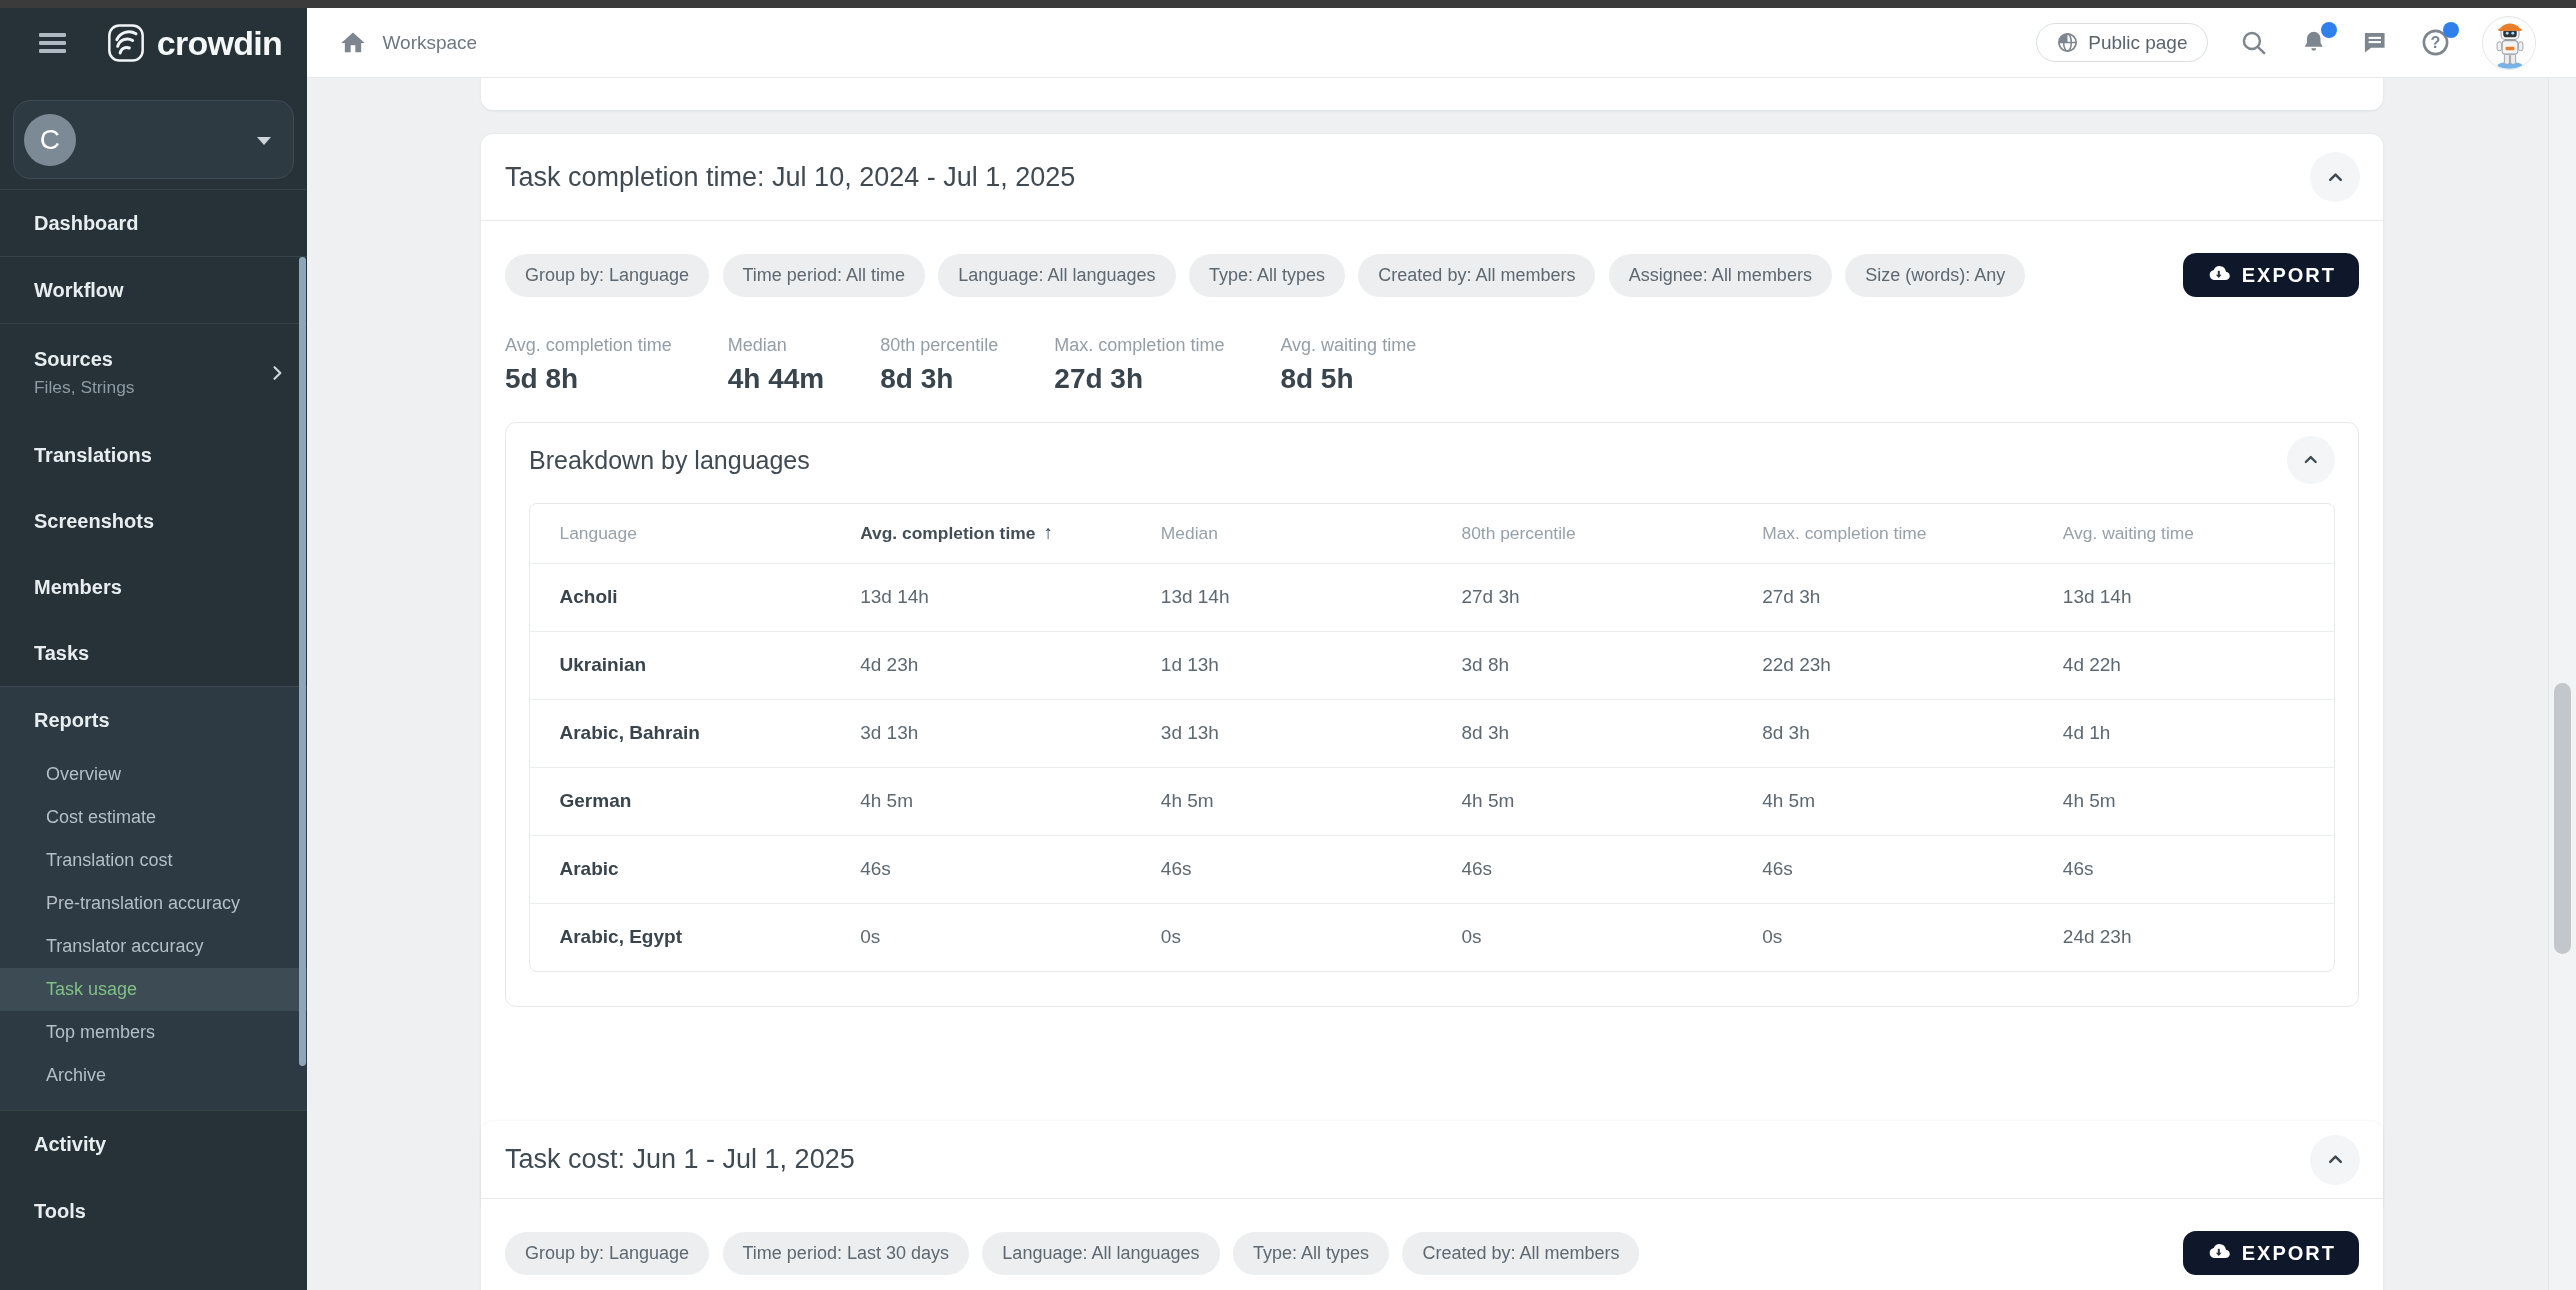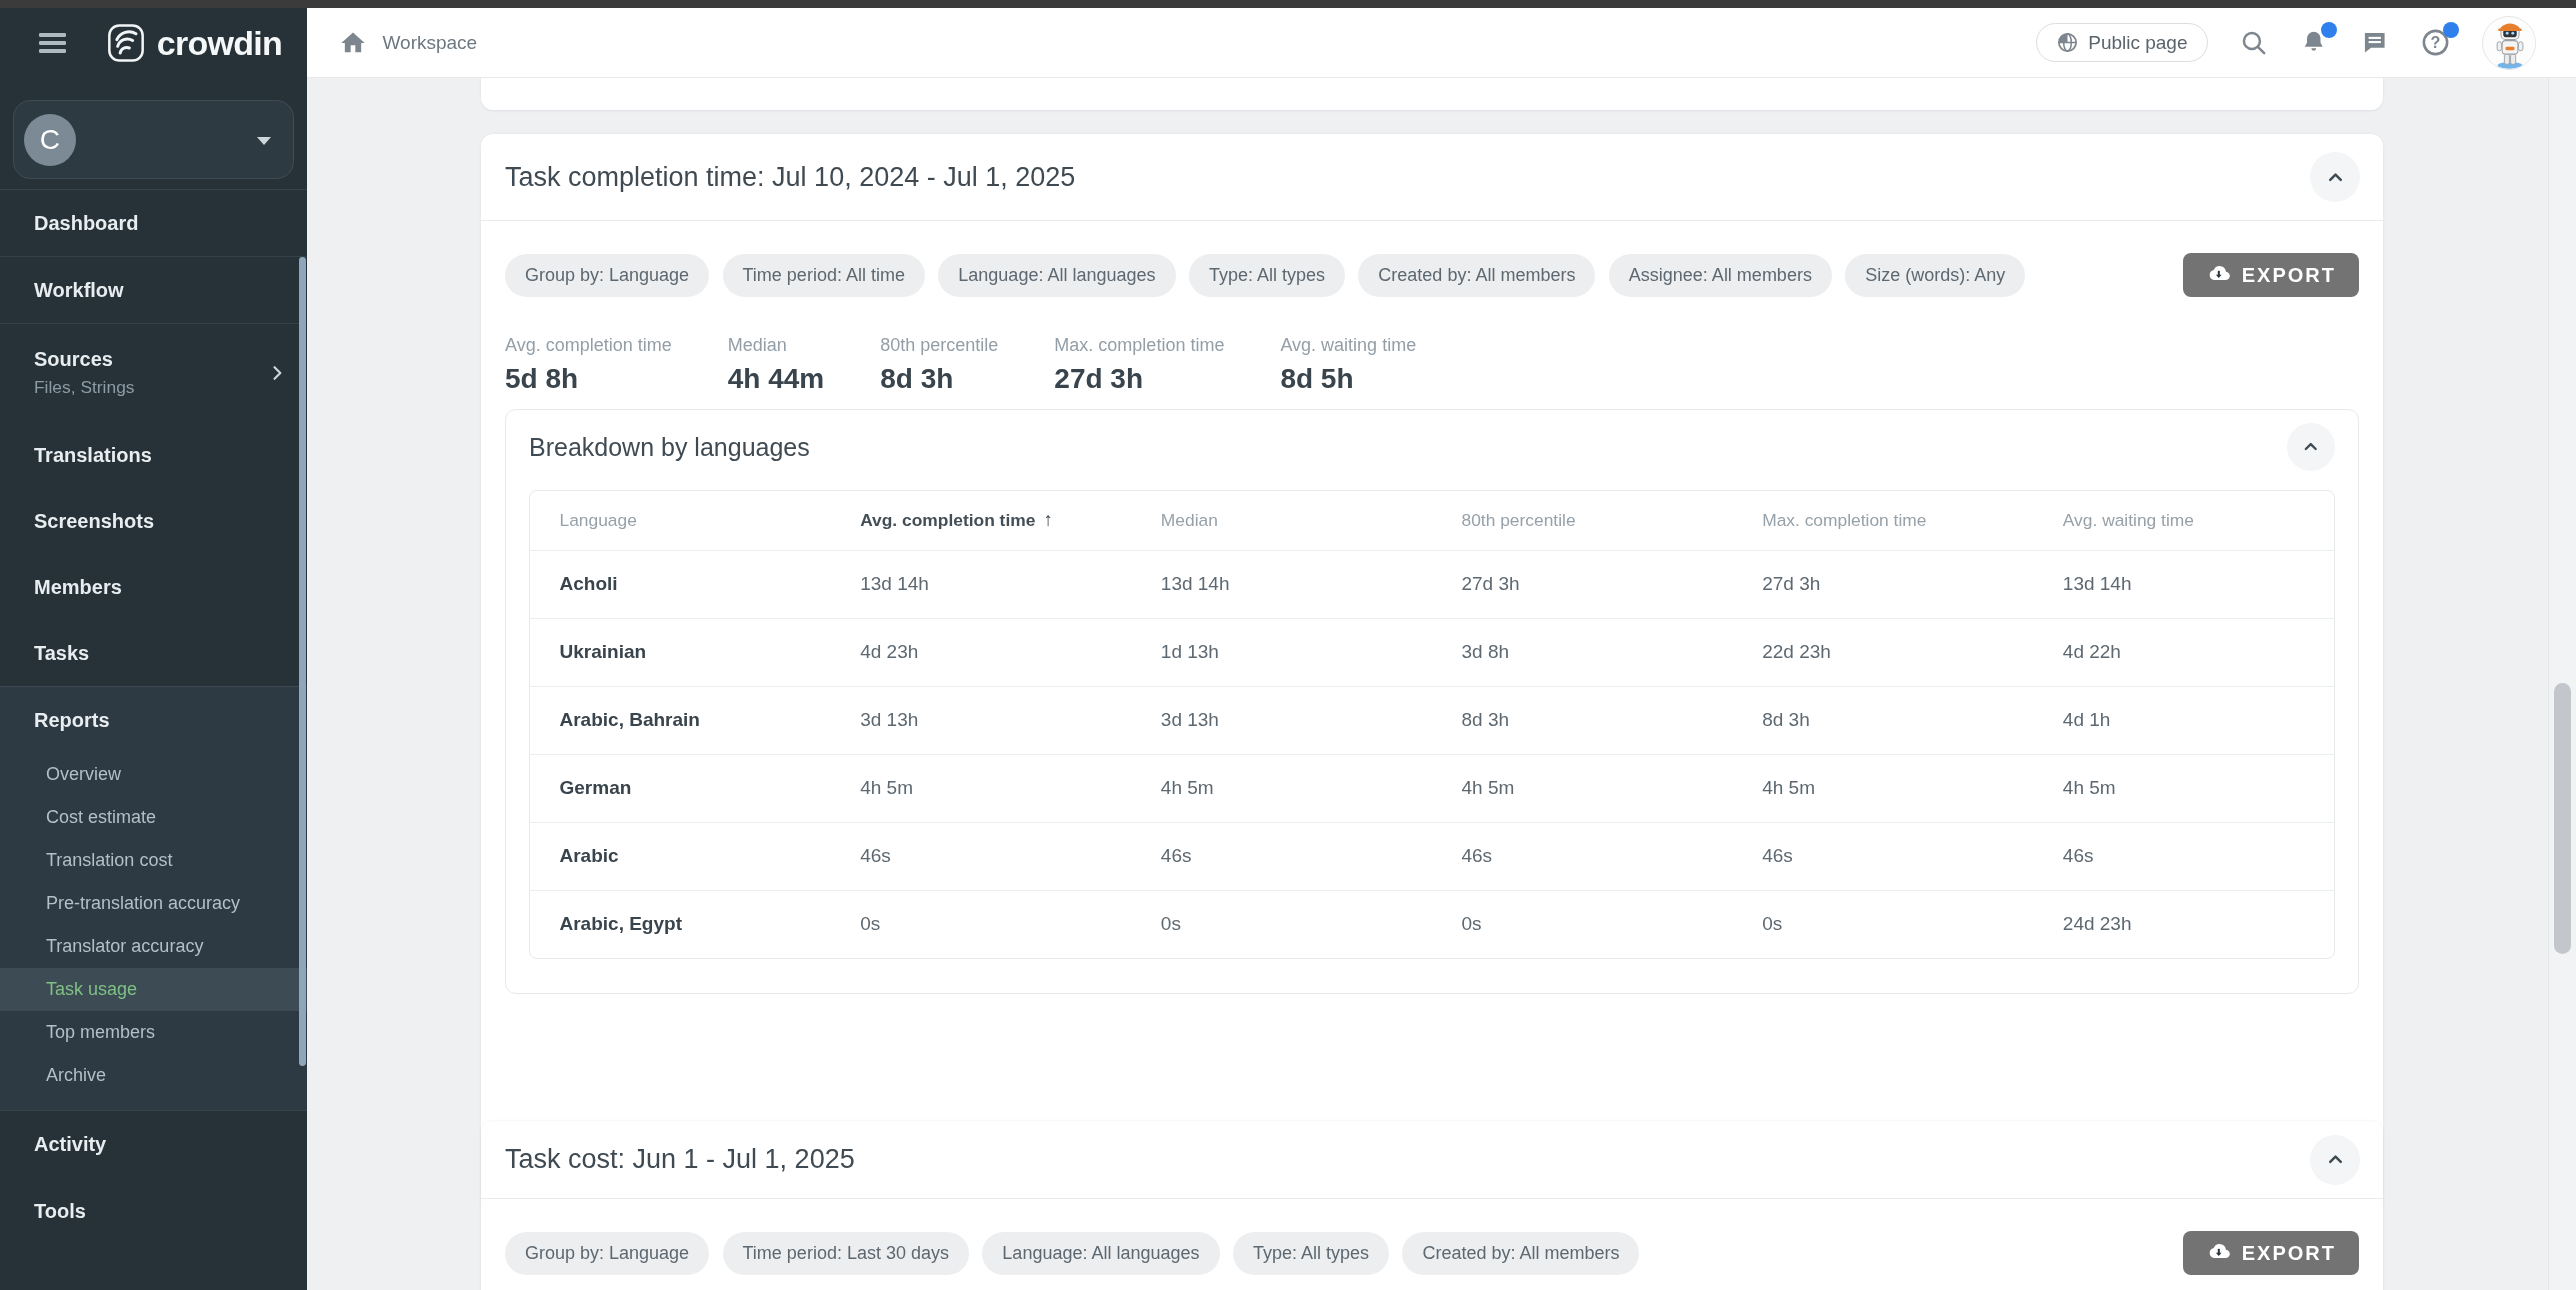--- a/index.html
+++ b/index.html
@@ -73,28 +73,28 @@
     display:flex; align-items:center; justify-content:center; cursor:pointer; flex:0 0 auto; }
   .collapse.sm { width:48px; height:48px; }
 
   .card-body { padding:32px 24px 0 24px; }
   .controls { display:flex; align-items:center; justify-content:space-between; }
   .chips { display:flex; gap:13.4px; flex-wrap:nowrap; }
   .chip { height:43px; padding:0 20px; border:none; border-radius:21.5px; background:#eceef0;
     color:#5d6871; font-size:18px; cursor:pointer; white-space:nowrap;
     font-family:"Liberation Sans","DejaVu Sans",sans-serif; }
   .export { display:flex; align-items:center; gap:10.7px; height:44px; padding:0 23px;
-    background:#737373; border:none; border-radius:8px; color:#fff; font-size:20px; font-weight:600;
+    background:#0f172a; border:none; border-radius:13px; color:#fff; font-size:20px; font-weight:600;
     letter-spacing:2px; cursor:pointer; font-family:"Liberation Sans","DejaVu Sans",sans-serif; }
 
   .stats { display:flex; gap:56px; margin-top:38px; }
   .stat-label { font-size:18px; color:#949ea6; }
   .stat-value { margin-top:6.7px; font-size:28px; font-weight:600; color:#39444c; }
 
-  .breakdown { margin-top:14px; border:1.3px solid #e5e8ea; border-radius:10.7px; }
+  .breakdown { margin-top:27px; border:1.3px solid #e5e8ea; border-radius:10.7px; }
   .bd-head { display:flex; align-items:center; justify-content:space-between; padding:13.4px 23px; }
   .bd-title { font-size:25px; font-weight:500; color:#3f4a52; }
   .bd-table { margin:5.4px 23px 34px; border:1.3px solid #e6e9eb; border-radius:8px; overflow:hidden; }
   .thead, .tr { display:grid; grid-template-columns:repeat(6,1fr); }
   .th { height:59px; display:flex; align-items:center; padding-left:29.5px;
     font-size:17.4px; color:#97a1a9; cursor:pointer; }
   .th .arrow { display:none; margin-left:8px; font-size:19px; color:#434e56; }
   .th.sorted { color:#434e56; font-weight:700; }
   .th.sorted .arrow { display:inline; }
   .tr { border-top:1.3px solid #eceff0; }

